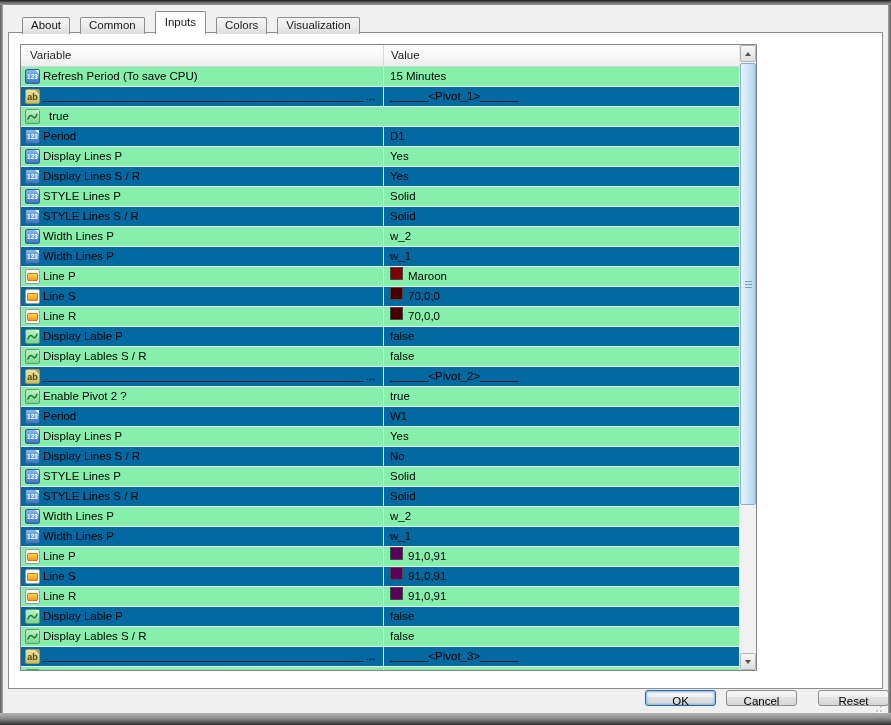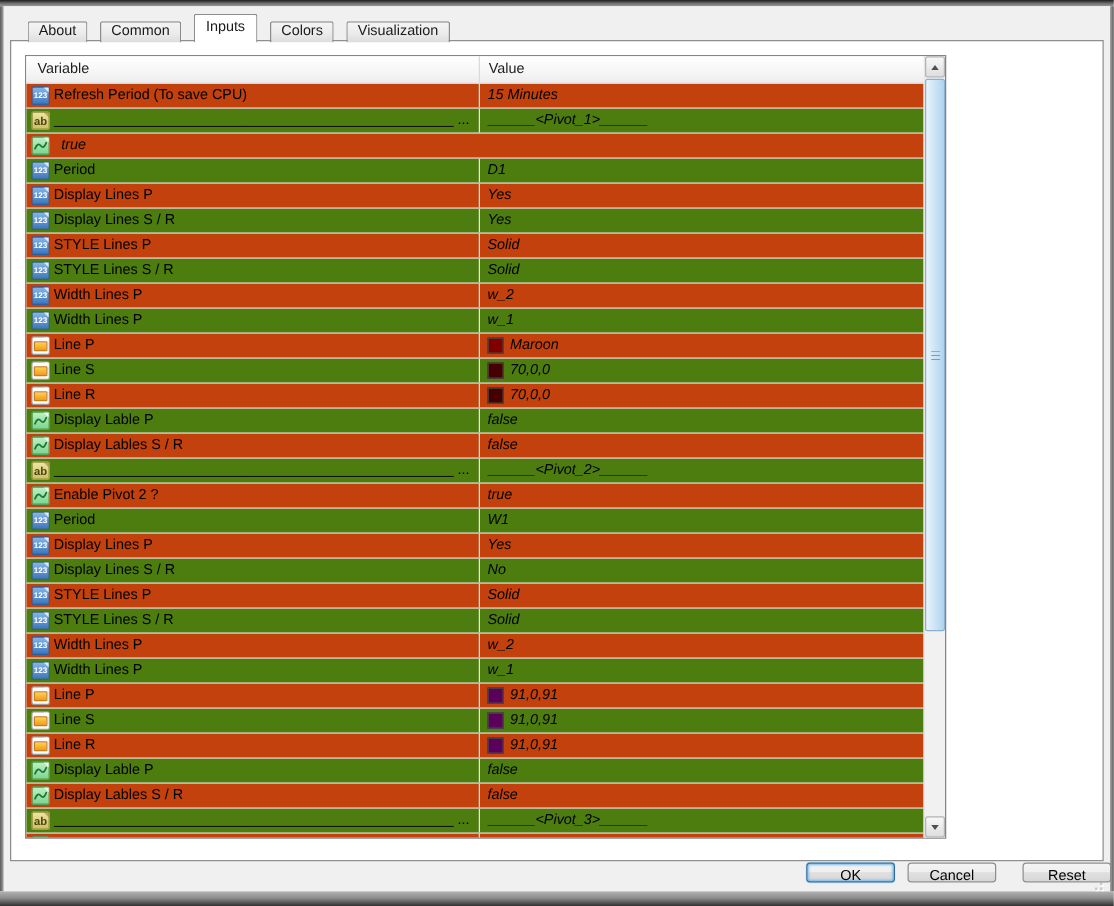--- a/index.html
+++ b/index.html
@@ -34,25 +34,25 @@
   
   .grid{position:absolute;left:20px;top:44px;width:737px;height:627px;box-sizing:border-box;
     border:1px solid #82858c;background:#fff;z-index:2;}
   .grid-header{position:absolute;left:0;top:0;right:17px;height:22px;display:flex;
     background:linear-gradient(180deg,#ffffff,#f6f6f6 60%,#ededed);
     border-bottom:1px solid #d5d5d5;box-sizing:border-box;justify-content:space-between;}
   .hc{font-size:11.5px;color:#222;line-height:21px;box-sizing:border-box;overflow:hidden;white-space:nowrap;}
   .hc-var{width:363px;padding-left:9px;border-right:1px solid #dadada;}
   .hc-val{flex:1;padding-left:7px;}
   .grid-body{position:absolute;left:0;top:22px;right:17px;bottom:0;overflow:hidden;}
-  .row{display:flex;height:20px;box-sizing:border-box;border-bottom:1px solid #ececec;background:#c2410c;}
-  .row.alt{background:#4d7c0f;}
+  .row{display:flex;height:20px;box-sizing:border-box;border-bottom:1px solid #ececec;background:#86efac;}
+  .row.alt{background:#0369a1;}
   .c-icon{width:22px;flex:0 0 22px;display:flex;align-items:center;justify-content:flex-start;padding-left:4px;box-sizing:border-box;}
   .c-var{width:341px;flex:0 0 341px;border-right:1px solid #e4e4e4;box-sizing:border-box;overflow:hidden;}
-  .c-val{flex:1;padding-left:6px;overflow:hidden;display:flex;align-items:center;font-style:italic;}
+  .c-val{flex:1;padding-left:6px;overflow:hidden;display:flex;align-items:flex-start;}
   .vt{font-size:11.5px;color:#000;line-height:19px;white-space:nowrap;display:block;overflow:hidden;}
   .c-var .vt{padding-left:0;}
   .swatch{width:11px;height:11px;flex:0 0 11px;border:1px solid #4a4a4a;margin-right:5px;display:inline-block;}
 
   
   .picon{width:15px;height:15px;box-sizing:border-box;border-radius:2px;position:relative;
     display:flex;align-items:center;justify-content:center;flex:0 0 15px;}
   .picon::after{content:"";position:absolute;top:0;right:0;width:0;height:0;
     border-top:4px solid rgba(255,255,255,.75);border-left:4px solid transparent;}
   .picon.numeric{background:linear-gradient(180deg,#85b6e9,#3c77be);border:1px solid #2e5f9e;

